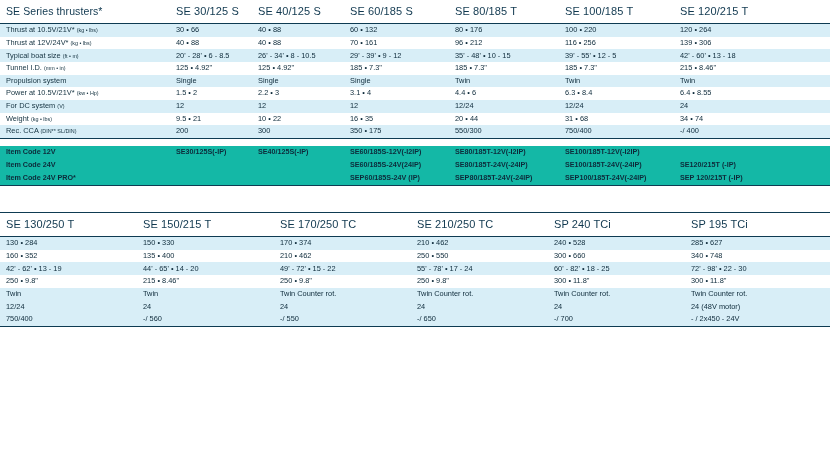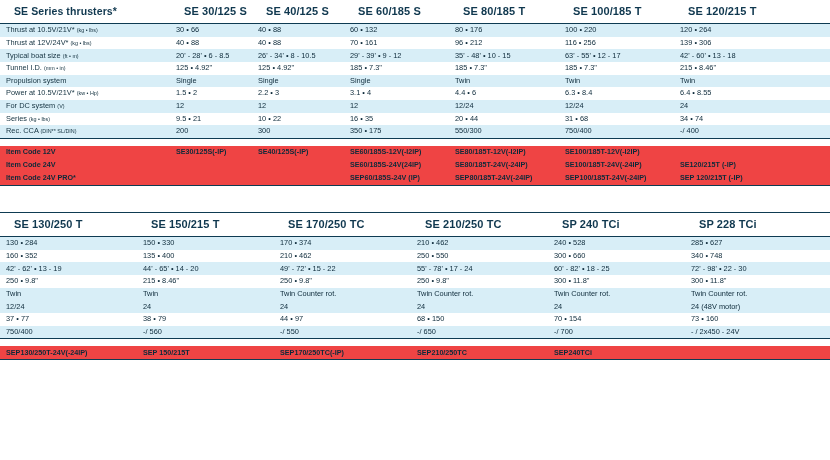--- a/index.html
+++ b/index.html
@@ -12,23 +12,23 @@
     overflow:hidden;
   }
   .sheet{position:relative;width:830px;height:460px;}
 
   
   table{border-collapse:collapse;width:100%;table-layout:fixed;}
   td,th{padding:0;margin:0;vertical-align:middle;}
 
   .hdr-row td{
     font-size:11px;
-    font-weight:bold;
+    font-weight:normal;
     color:#10384f;
-    padding:5px 0 6px 14px;
+    padding:5px 0 6px 6px;
     border-bottom:1.6px solid #0e3b52;
     letter-spacing:.1px;
     white-space:nowrap;
     margin-left:12px;
   }
   .hdr-row td.first{font-size:10.5px;}
 
   .data-row td{
     padding:2.2px 0 2.2px 6px;
     font-size:7.4px;
@@ -43,21 +43,21 @@
   .rule-bot{border-bottom:1.4px solid #0e3b52;}
 
   .code-row td{
     padding:2.4px 0 2.4px 6px;
     font-size:7.2px;
     font-weight:bold;
     white-space:nowrap;
     line-height:1.15;
   }
   .code-row td.lblcell{font-weight:bold;}
-  .code-band td{background:#ef4444;}
+  .code-band td{background:#14b8a6;}
   .smallunit{font-size:5.4px;}
 
   .blocksep{height:26px;background:#ffffff;}
 
   .topline{border-top:1.5px solid #0e3b52;}
 </style>
 </head>
 <body>
 
 <div class="sheet">
@@ -100,21 +100,21 @@
       <td>96 • 212</td>
       <td>116 • 256</td>
       <td>139 • 306</td>
     </tr>
     <tr class="data-row band">
       <td class="lbl"><span>Typical boat size</span> <span class="smallunit">(ft • m)</span></td>
       <td>20' - 28' • 6 - 8.5</td>
       <td>26' - 34' • 8 - 10.5</td>
       <td>29' - 39' • 9 - 12</td>
       <td>35' - 48' • 10 - 15</td>
-      <td>63' - 55' • 12 - 17</td>
+      <td>39' - 55' • 12 - 5</td>
       <td>42' - 60' • 13 - 18</td>
     </tr>
     <tr class="data-row white">
       <td class="lbl"><span>Tunnel I.D.</span> <span class="smallunit">(mm • in)</span></td>
       <td>125 • 4.92"</td>
       <td>125 • 4.92"</td>
       <td>185 • 7.3"</td>
       <td>185 • 7.3"</td>
       <td>185 • 7.3"</td>
       <td>215 • 8.46"</td>
@@ -140,21 +140,21 @@
     <tr class="data-row band">
       <td class="lbl"><span>For DC system</span> <span class="smallunit">(V)</span></td>
       <td>12</td>
       <td>12</td>
       <td>12</td>
       <td>12/24</td>
       <td>12/24</td>
       <td>24</td>
     </tr>
     <tr class="data-row white">
-      <td class="lbl"><span>Series</span> <span class="smallunit">(kg • lbs)</span></td>
+      <td class="lbl"><span>Weight</span> <span class="smallunit">(kg • lbs)</span></td>
       <td>9.5 • 21</td>
       <td>10 • 22</td>
       <td>16 • 35</td>
       <td>20 • 44</td>
       <td>31 • 68</td>
       <td>34 • 74</td>
     </tr>
     <tr class="data-row band rule-bot">
       <td class="lbl"><span>Rec. CCA</span> <span class="smallunit">(DIN** SL/DIN)</span></td>
       <td>200</td>
@@ -210,21 +210,21 @@
         <col style="width:137px">
         <col style="width:145px">
     </colgroup>
     <tbody>
         <tr class="hdr-row topline">
       <td>SE 130/250 T</td>
       <td>SE 150/215 T</td>
       <td>SE 170/250 TC</td>
       <td>SE 210/250 TC</td>
       <td>SP 240 TCi</td>
-      <td>SP 228 TCi</td>
+      <td>SP 195 TCi</td>
     </tr>
 
     <tr class="data-row band">
       <td>130 • 284</td>
       <td>150 • 330</td>
       <td>170 • 374</td>
       <td>210 • 462</td>
       <td>240 • 528</td>
       <td>285 • 627</td>
     </tr>
@@ -260,46 +260,30 @@
       <td>Twin Counter rot.</td>
       <td>Twin Counter rot.</td>
     </tr>
     <tr class="data-row band">
       <td>12/24</td>
       <td>24</td>
       <td>24</td>
       <td>24</td>
       <td>24</td>
       <td>24 (48V motor)</td>
-    </tr>
-    <tr class="data-row white">
-      <td>37 • 77</td>
-      <td>38 • 79</td>
-      <td>44 • 97</td>
-      <td>68 • 150</td>
-      <td>70 • 154</td>
-      <td>73 • 160</td>
     </tr>
     <tr class="data-row band rule-bot">
       <td>750/400</td>
       <td>-/ 560</td>
       <td>-/ 550</td>
       <td>-/ 650</td>
       <td>-/ 700</td>
       <td>- / 2x450 - 24V</td>
     </tr>
 
     <tr>
           <td colspan="6" class="sep-blue"></td>
         </tr>
 
-    <tr class="code-row code-band rule-bot">
-      <td>SEP130/250T-24V(-24IP)</td>
-      <td>SEP 150/215T</td>
-      <td>SEP170/250TC(-IP)</td>
-      <td>SEP210/250TC</td>
-      <td>SEP240TCi</td>
-      <td></td>
-    </tr>
   </tbody>
     </table>
 
 </div>
 
 </body></html>

